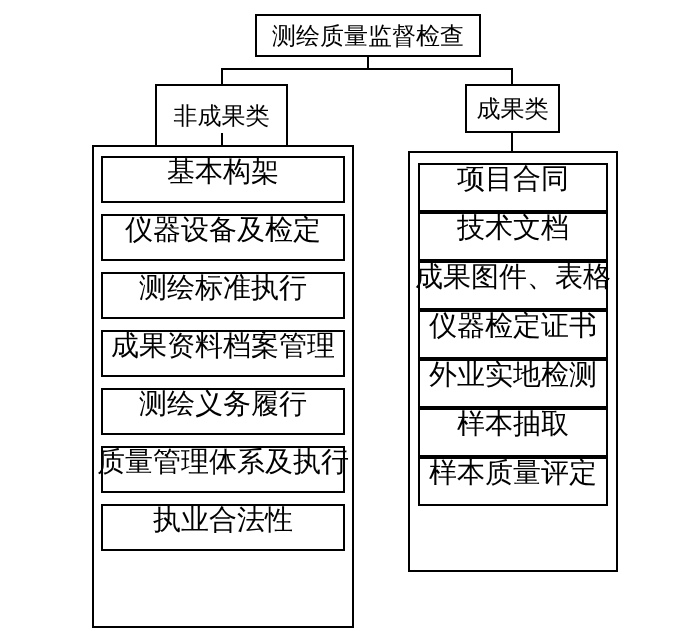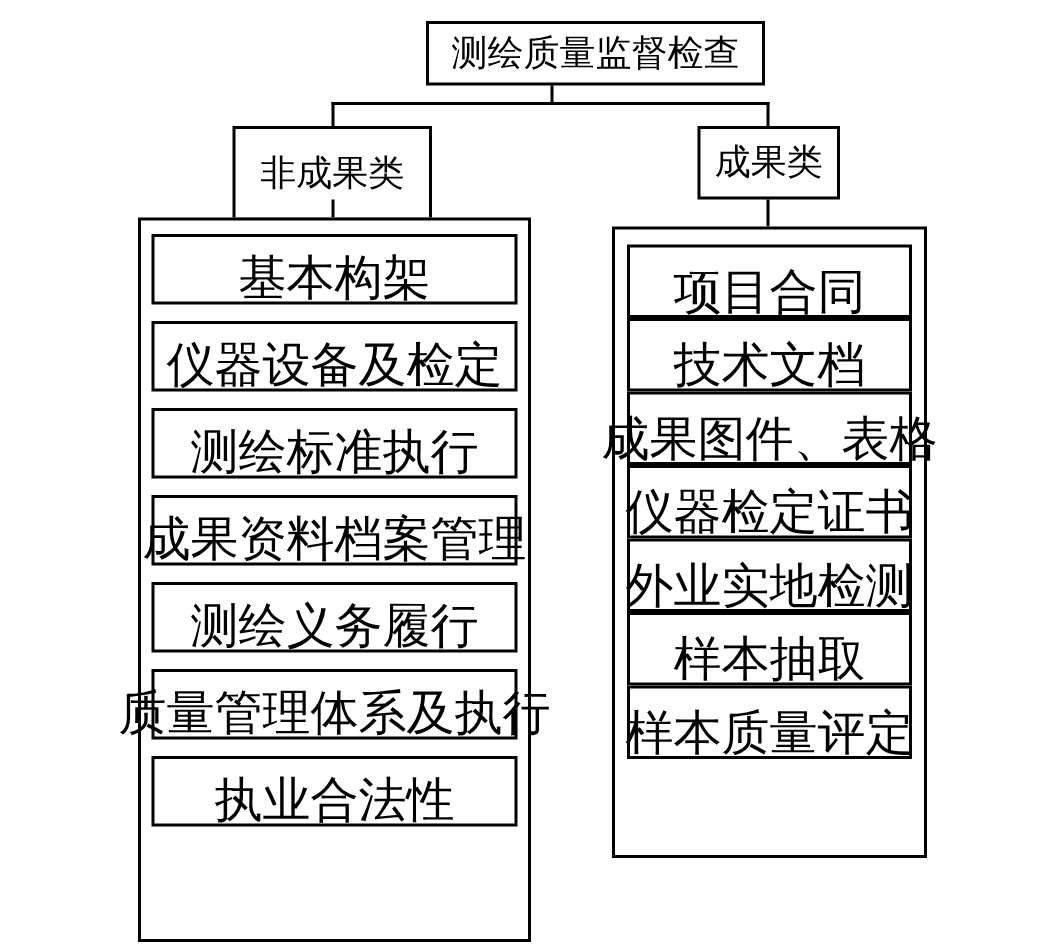--- a/index.html
+++ b/index.html
@@ -33,39 +33,39 @@
     border: 2px solid #000;
     background: #fff;
     display: flex;
     flex-direction: column;
   }
   .group .item {
     box-sizing: border-box;
     border: 2px solid #000;
     background: #fff;
     display: flex;
-    align-items: flex-end;
+    align-items: flex-start;
     justify-content: center;
-    font-size: 32px;
+    font-size: 28px;
     line-height: 1;
     white-space: nowrap;
     flex: none;
   }
   .group-left {
     left: 92px; top: 145px; width: 262px; height: 483px;
     padding: 9px 7px; gap: 11px;
   }
   .group-left .item { height: 47px; }
   .group-right {
     left: 408px; top: 151px; width: 210px; height: 421px;
     padding: 10px 8px; 
   }
   .group-right .item { height: 49px; }
 
-  .root-box    { left: 255px; top: 14px;  width: 226px; height: 43px; margin-left: 29px; }
+  .root-box    { left: 255px; top: 14px;  width: 226px; height: 43px; }
   .branch-left { left: 155px; top: 84px;  width: 133px; height: 63px; align-items: center; }
   .branch-right{ left: 465px; top: 84px;  width: 95px;  height: 49px; }
 
   .v-root        { left: 367px; top: 57px;  width: 2px;   height: 11px; }
   .h-split       { left: 221px; top: 68px;  width: 292px; height: 2px; }
   .v-left-top    { left: 221px; top: 68px;  width: 2px;   height: 16px; }
   .v-right-top   { left: 511px; top: 68px;  width: 2px;   height: 16px; }
   .v-left-stub   { left: 221px; top: 133px; width: 2px;   height: 12px; }
   .v-right-stub  { left: 511px; top: 133px; width: 2px;   height: 18px; }
 </style>

